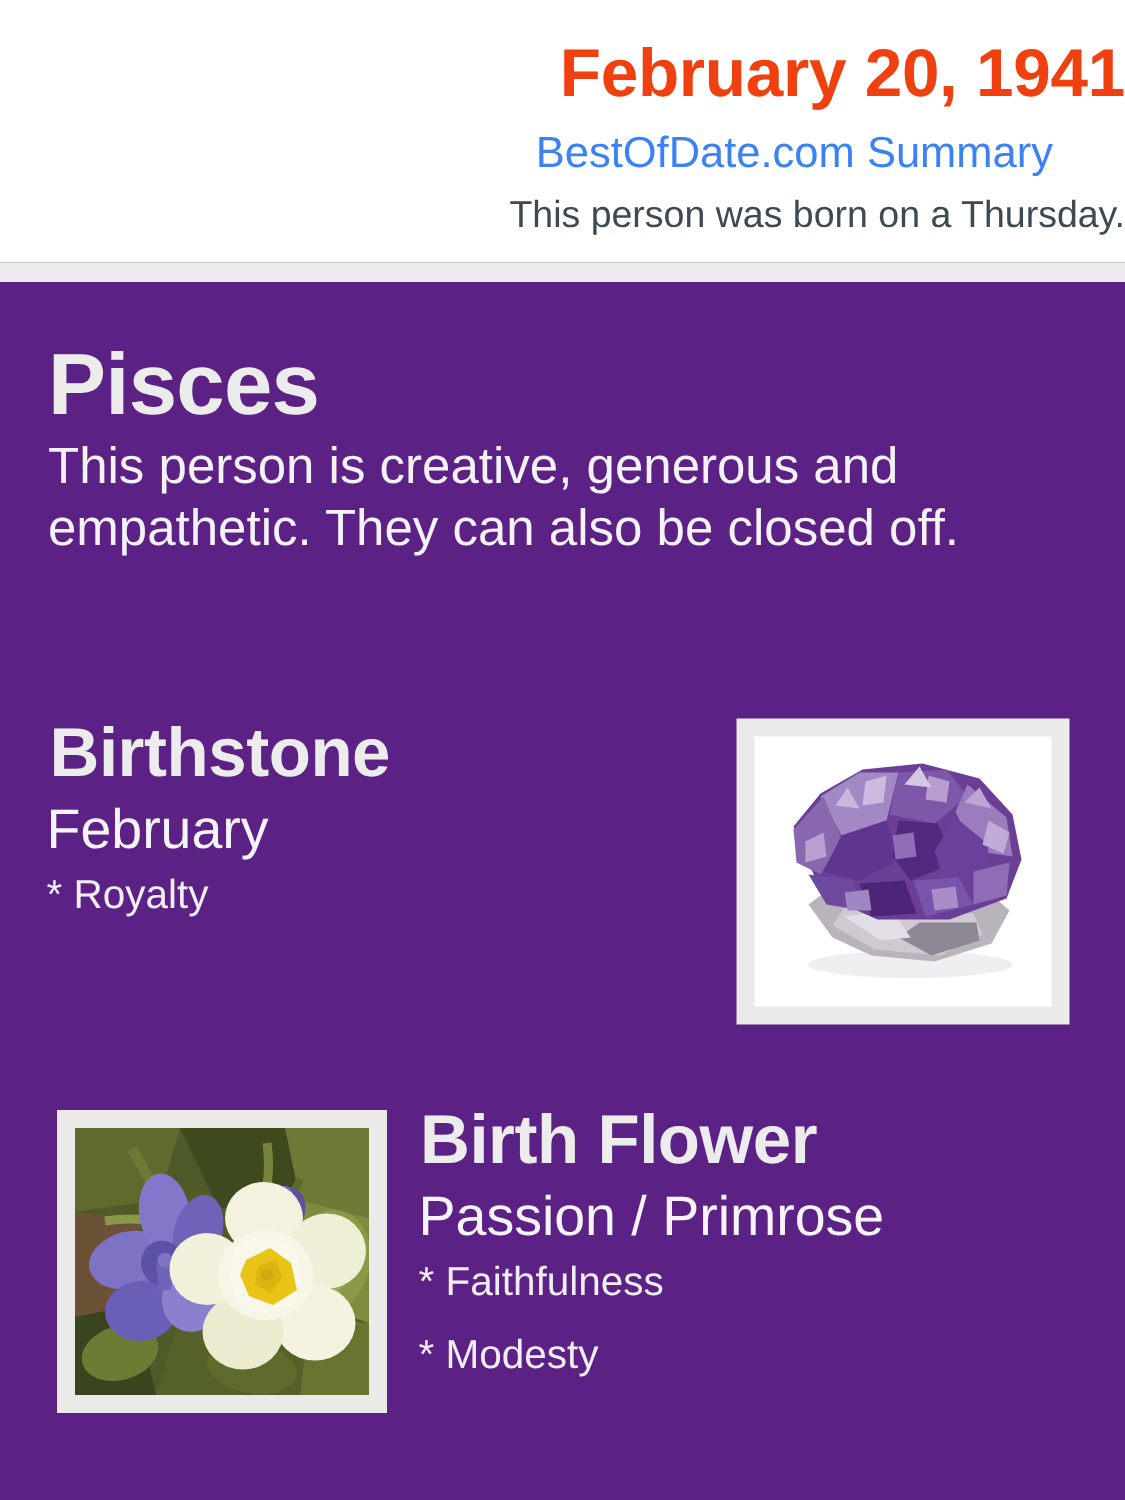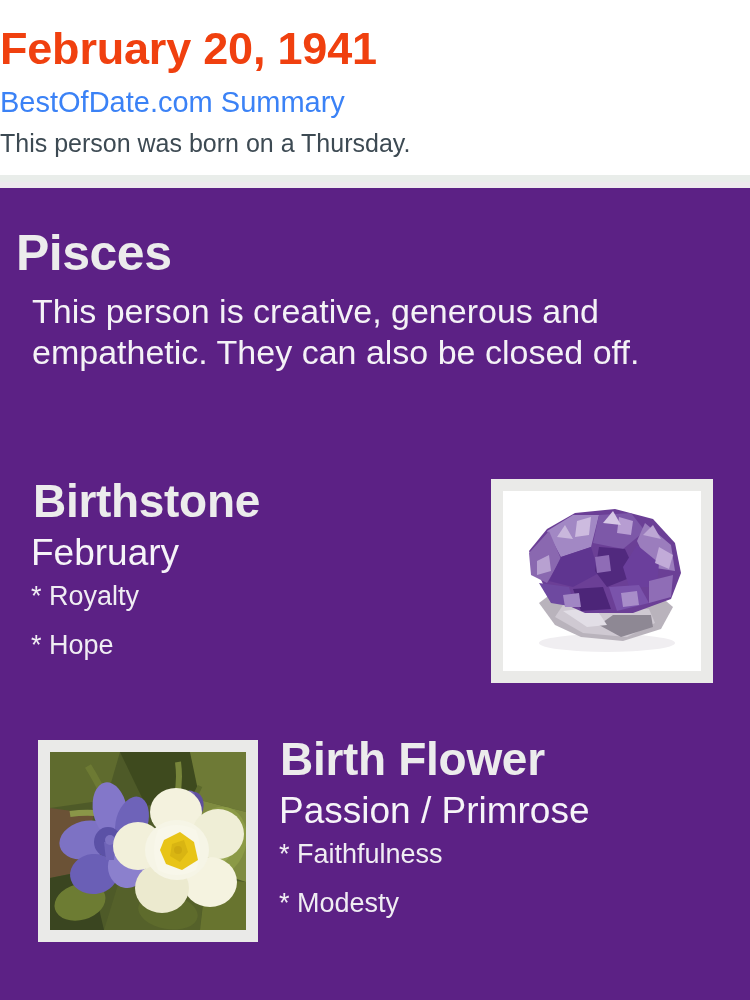--- a/index.html
+++ b/index.html
@@ -24,21 +24,21 @@
 
   
   .header {
     position: absolute;
     left: 0;
     top: 0;
     width: 750px;
     height: 175px;
     background: #ffffff;
     box-sizing: border-box;
-    text-align: left;
+    text-align: right;
   }
   .header-date {
     position: absolute;
     left: 0;
     top: 23px;
     width: 750px;
     font-size: 45px;
     font-weight: bold;
     color: #f0400f;
     letter-spacing: -0.2px;
@@ -88,23 +88,23 @@
     left: 0;
     top: 188px;
     width: 750px;
     height: 812px;
     background: #5c2185;
   }
 
   
   .zodiac-title {
     position: absolute;
-    left: 16px;
+    left: 32px;
     top: 40px;
-    font-size: 50px;
+    font-size: 58px;
     font-weight: bold;
     color: #ececec;
     line-height: 1.0;
     letter-spacing: -0.5px;
   }
   .zodiac-desc {
     position: absolute;
     left: 32px;
     top: 103px;
     width: 676px;
@@ -220,21 +220,20 @@
 
   <div class="body-panel">
 
     <div class="zodiac-title">Pisces</div>
     <div class="zodiac-desc">This person is creative, generous and empathetic. They can also be closed off.</div>
 
     <div class="stone-title">Birthstone</div>
     <div class="stone-name">February</div>
     <div class="stone-traits">
       <div class="trait">* Royalty</div>
-      <div class="trait">* Hope</div>
     </div>
 
     <div class="flower-title">Birth Flower</div>
     <div class="flower-name">Passion / Primrose</div>
     <div class="flower-traits">
       <div class="trait">* Faithfulness</div>
       <div class="trait">* Modesty</div>
     </div>
   </div>
 

